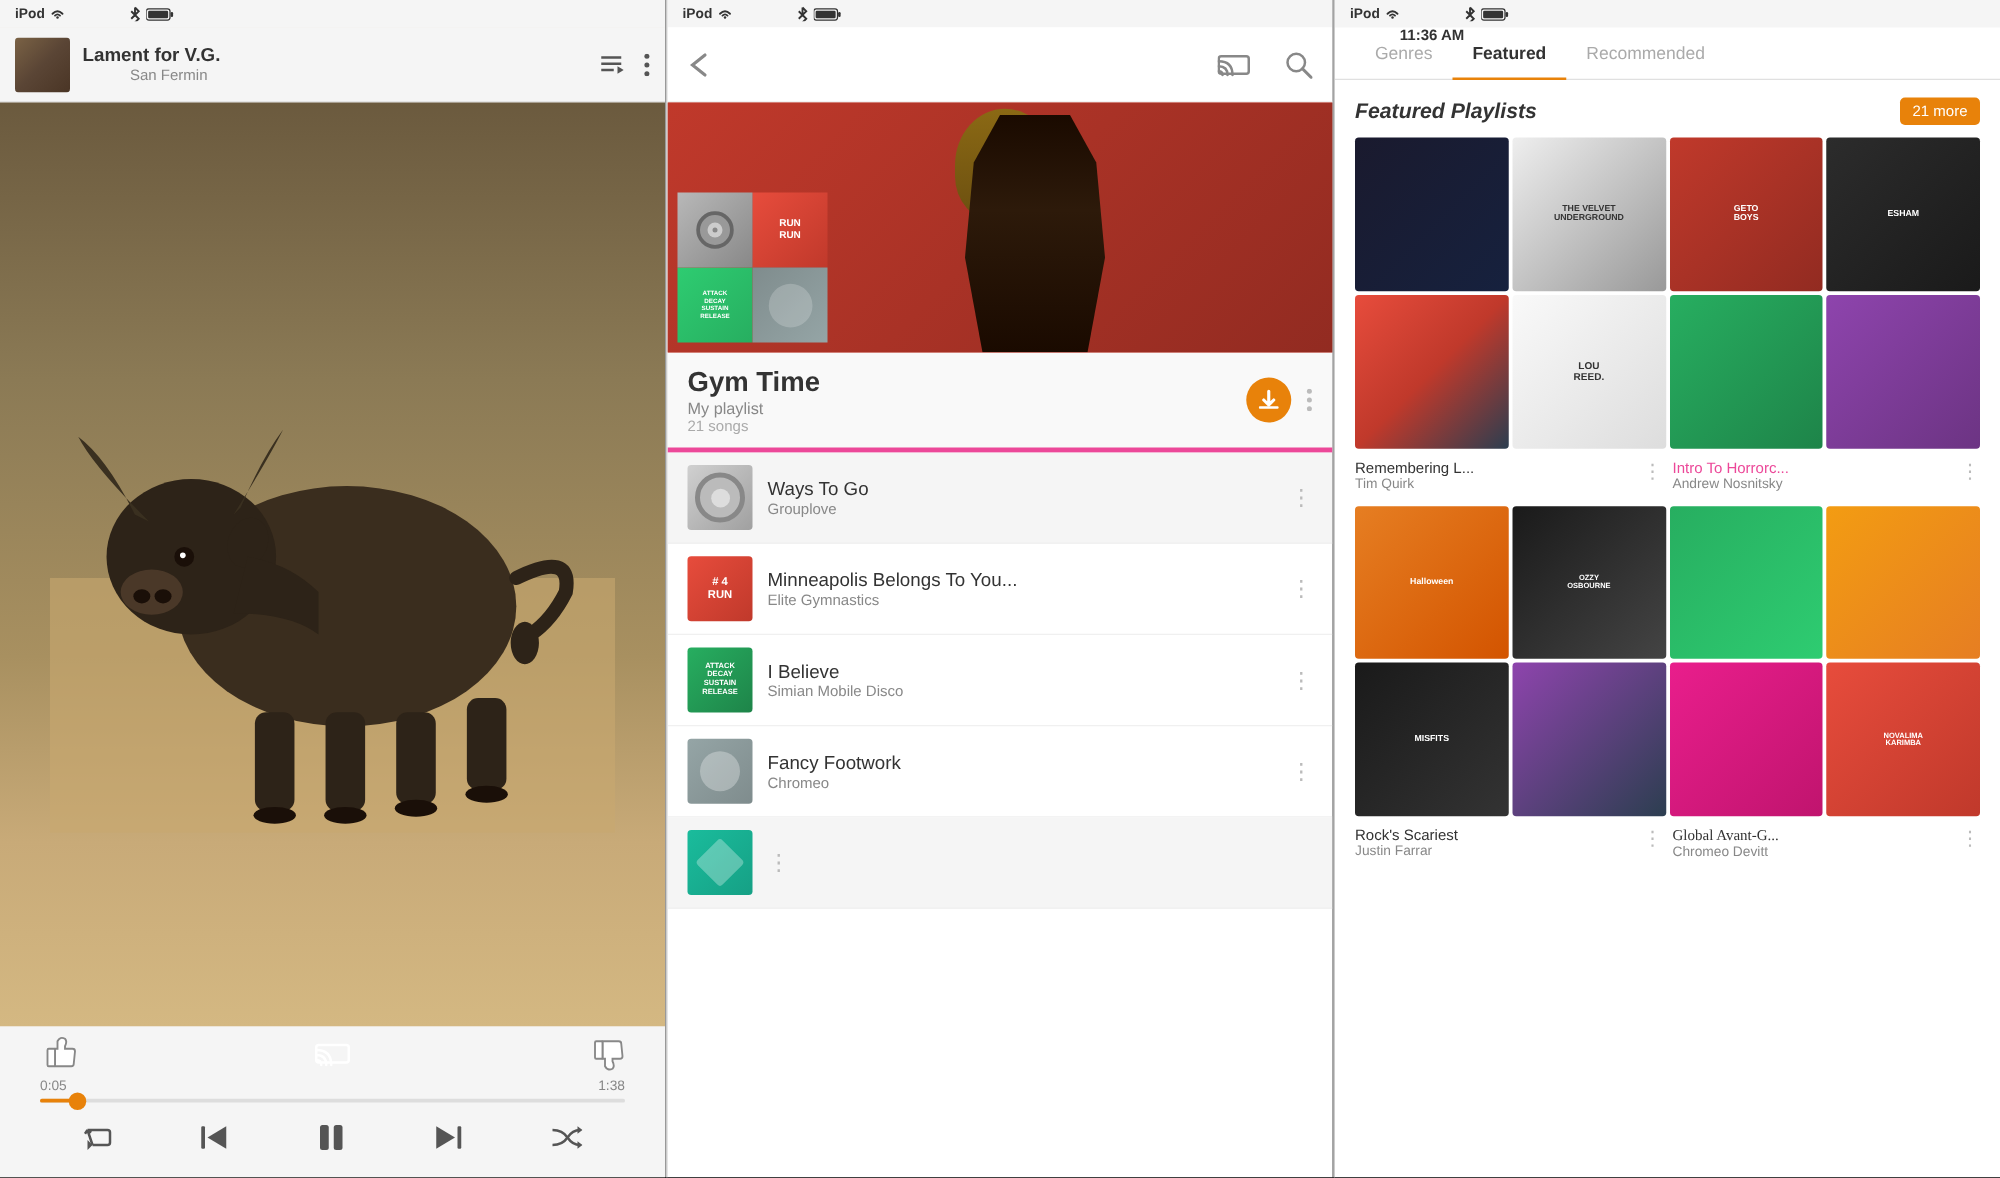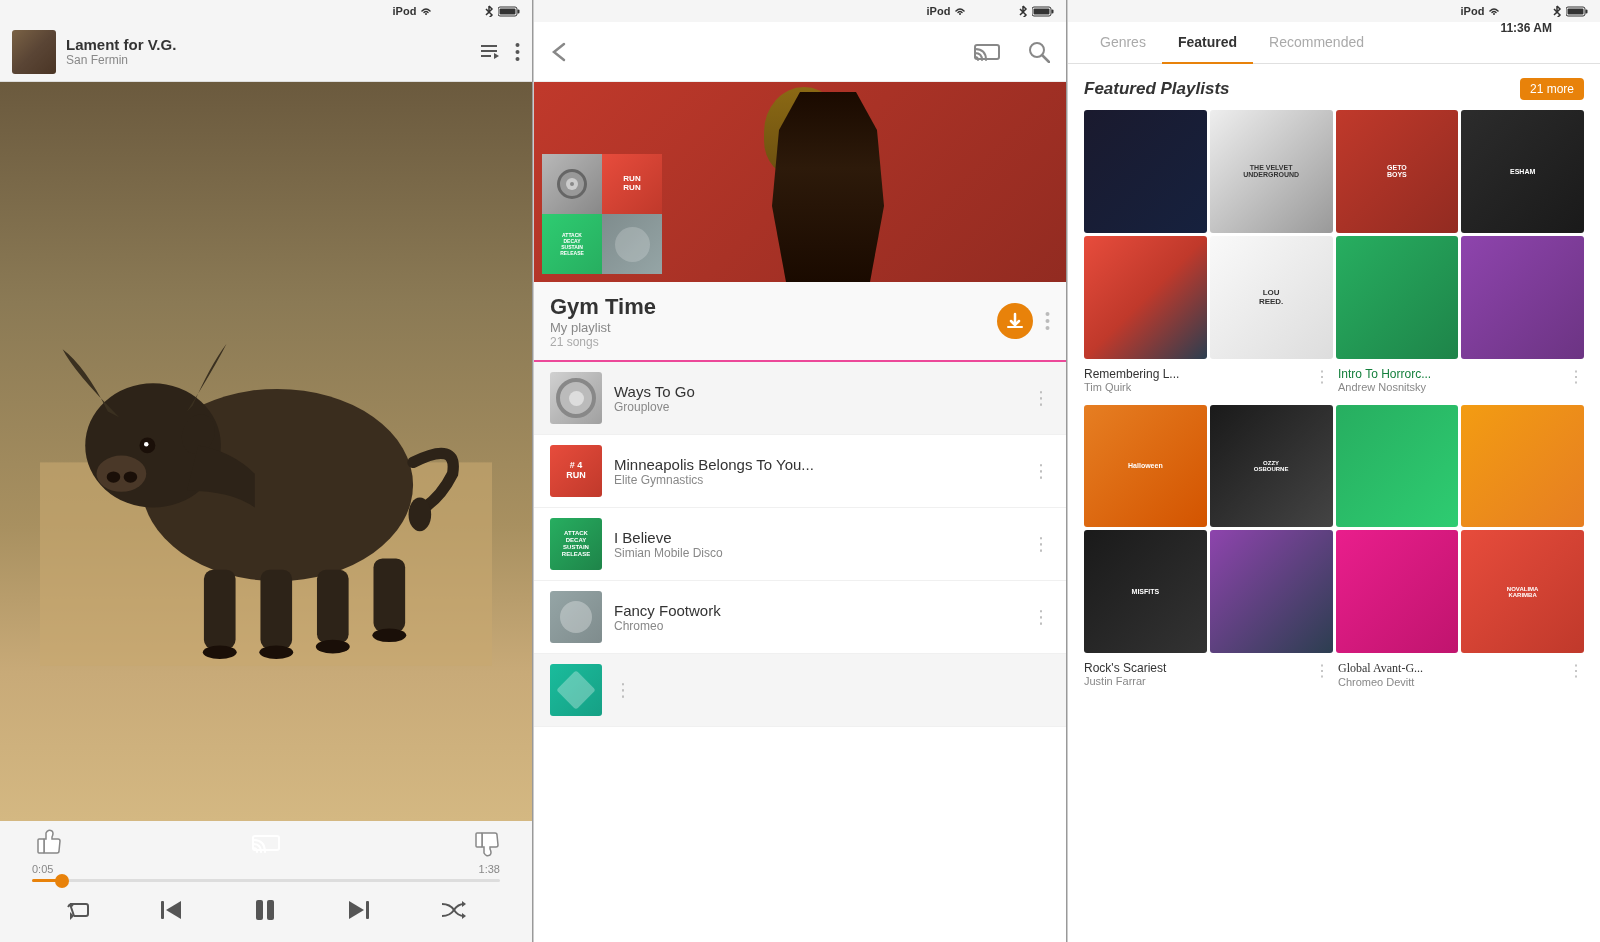--- a/index.html
+++ b/index.html
@@ -16,21 +16,21 @@
     .panel {
       flex: 1;
       display: flex;
       flex-direction: column;
       overflow: hidden;
       position: relative;
     }
 
     .status-bar {
       display: flex;
-      justify-content: flex-end;
+      justify-content: flex-start;
       align-items: center;
       padding: 4px 12px;
       background: #f5f5f5;
       font-size: 11px;
       font-weight: 600;
       color: #333;
       height: 22px;
     }
     .status-bar .status-left { display: flex; align-items: center; gap: 4px; }
     .status-bar .status-center { font-size: 12px; font-weight: 700; margin-top: 34px; }
@@ -56,21 +56,21 @@
       flex-shrink: 0;
       position: relative;
     }
     .panel1 .album-thumb-inner {
       width: 100%;
       height: 100%;
       background: linear-gradient(135deg, #7a6245 0%, #5a4535 50%, #4a3525 100%);
     }
     .panel1 .track-info { flex: 1; }
     .panel1 .track-title { font-size: 15px; font-weight: 600; color: #333; }
-    .panel1 .track-artist { font-size: 12px; color: #888; }
+    .panel1 .track-artist { font-size: 12px; color: #888; margin-left: 38px; }
     .panel1 .header-icons { display: flex; gap: 16px; align-items: center; }
 
     .panel1 .artwork {
       flex: 1;
       background: linear-gradient(180deg, #6b5a3e 0%, #8b7a55 30%, #a89060 60%, #c8aa78 80%, #d4b882 100%);
       position: relative;
       display: flex;
       align-items: center;
       justify-content: center;
       overflow: hidden;
@@ -186,21 +186,21 @@
     .thumb-cell {
       overflow: hidden;
     }
     .thumb-cell-1 { background: linear-gradient(135deg, #b8b8b8 0%, #888 100%); position: relative; }
 
     .panel2 .playlist-info {
       display: flex;
       align-items: center;
       padding: 0 16px;
       background: #f9f9f9;
-      border-bottom: 2px solid #ec4899;
+      border-bottom: 4px solid #ec4899;
       height: 80px;
     }
     .panel2 .playlist-info .info-text { flex: 1; }
     .panel2 .playlist-info .playlist-name { font-size: 22px; font-weight: 600; color: #333; }
     .panel2 .playlist-info .playlist-sub { font-size: 13px; color: #888; }
     .panel2 .playlist-info .playlist-count { font-size: 12px; color: #aaa; }
 
     .panel2 .song-list { overflow-y: auto; flex: 1; }
     .song-item {
       display: flex;
@@ -704,21 +704,21 @@
           <div>
             <div style="font-size:12px;color:#333;font-weight:500;">Remembering L...</div>
             <div style="font-size:11px;color:#888;">Tim Quirk</div>
           </div>
           <span style="color:#bbb;font-size:16px;">⋮</span>
         </div>
       </div>
       <div>
         <div style="display:flex;justify-content:space-between;align-items:flex-start;">
           <div>
-            <div style="font-size:12px;color:#15803d;font-weight:500;">Intro To Horrorc...</div>
+            <div style="font-size:12px;color:#ec4899;font-weight:500;">Intro To Horrorc...</div>
             <div style="font-size:11px;color:#888;">Andrew Nosnitsky</div>
           </div>
           <span style="color:#bbb;font-size:16px;">⋮</span>
         </div>
       </div>
     </div>
 
     <div style="display:grid;grid-template-columns:repeat(4,1fr);gap:3px;margin-bottom:3px;">
       <div style="aspect-ratio:1;background:linear-gradient(135deg,#e67e22,#d35400);border-radius:3px;display:flex;align-items:center;justify-content:center;">
         <div style="font-size:7px;color:white;font-weight:bold;text-align:center;">Halloween</div>

